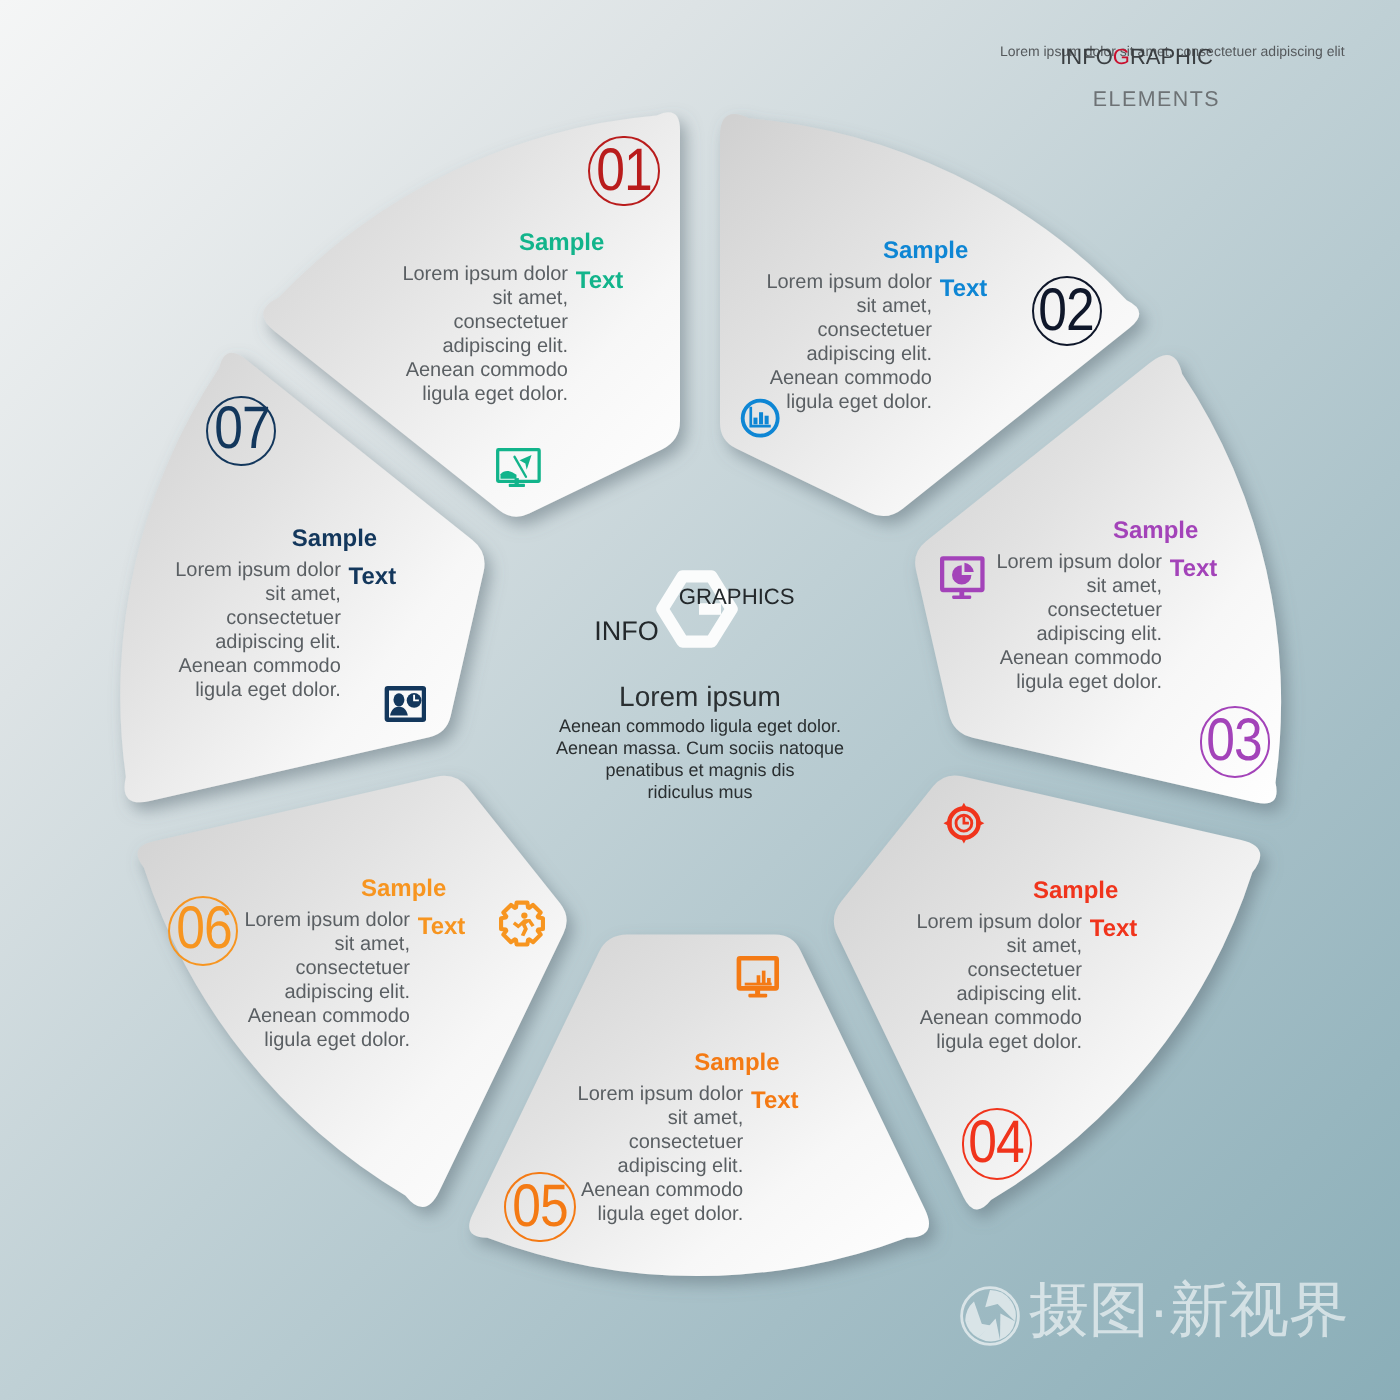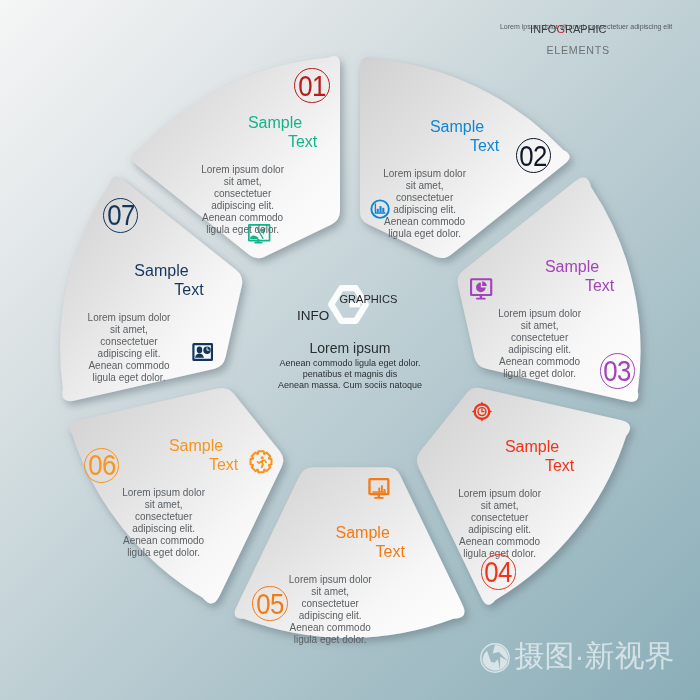--- a/index.html
+++ b/index.html
@@ -6,23 +6,23 @@
   body{width:700px;height:700px;overflow:hidden;
        font-family:"Liberation Sans",sans-serif;
        background:#f5f6f6;}
   #stage{position:relative;width:700px;height:700px;overflow:hidden;}
   .bg{position:absolute;left:0;top:0;width:700px;height:700px;
       background:linear-gradient(135deg,#f5f6f6 0%,#dde3e5 25%,#bfd0d5 50%,#a4bec6 75%,#8aaeb8 100%);}
   svg.main{position:absolute;left:0;top:0;width:700px;height:700px;}
 
   
   .seg-text{position:absolute;left:0;top:0;width:700px;height:700px;}
-  .body-txt{position:absolute;text-align:center;font-size:10px;line-height:12.15px;
-            color:#5a5f63;white-space:nowrap;margin-top:32px;}
-  .ttl{position:absolute;font-weight:normal;font-size:16px;line-height:1;white-space:nowrap;}
+  .body-txt{position:absolute;text-align:right;font-size:10px;line-height:12.15px;
+            color:#5a5f63;white-space:nowrap;}
+  .ttl{position:absolute;font-weight:bold;font-size:12px;line-height:1;white-space:nowrap;}
   .num{position:absolute;border-radius:50%;border:1.7px solid currentColor;
        box-sizing:border-box;}
   .num span{font-family:"Liberation Sans",sans-serif;font-weight:400;font-size:30px;
             line-height:1;display:block;position:absolute;left:50%;top:50%;
             transform:translate(-50%,-50%) scaleX(.86);letter-spacing:-0.6px;
             white-space:nowrap;}
 
   
   .ctr-info{position:absolute;font-size:13.5px;color:#23282b;letter-spacing:0px;}
   .ctr-graphics{position:absolute;font-size:11.1px;color:#23282b;letter-spacing:0px;}
@@ -238,22 +238,23 @@
   <div id="center">
     <svg width="41" height="39" viewBox="0 0 41 39" style="position:absolute;left:327.7px;top:284.5px">
       <path d="M13.3 3.2 L27.7 3.2 L37.8 19.5 L27.7 35.8 L13.3 35.8 L3.2 19.5 Z" fill="none" stroke="#fbfcfc" stroke-width="6.2" stroke-linejoin="round"></path>
       <rect x="21.5" y="16.6" width="11" height="5.8" fill="#fbfcfc"></rect>
     </svg>
     <div class="ctr-info" style="left:297.1px;top:307.6px">INFO</div>
     <div class="ctr-graphics" style="left:339.4px;top:292.9px">GRAPHICS</div>
     <div class="ctr-head" style="left:0;top:340.0px">Lorem ipsum</div>
     <div class="ctr-body" style="left:0;top:357.8px" id="ctrbody">
         <div>Aenean commodo ligula eget dolor.</div>
+        <div>Aenean massa. Cum sociis natoque</div>
         <div>penatibus et magnis dis</div>
-        <div>Aenean massa. Cum sociis natoque</div>
+        <div>ridiculus mus</div>
       </div>
   </div>
 
   <div class="hdr">
     <div class="tag">Lorem ipsum dolor sit amet, consectetuer adipiscing elit</div>
     <div class="big"><span>INFO</span><span class="g">G</span><span>RAPHIC</span></div>
     <div class="sub">ELEMENTS</div>
   </div>
 
   <div class="wm">

